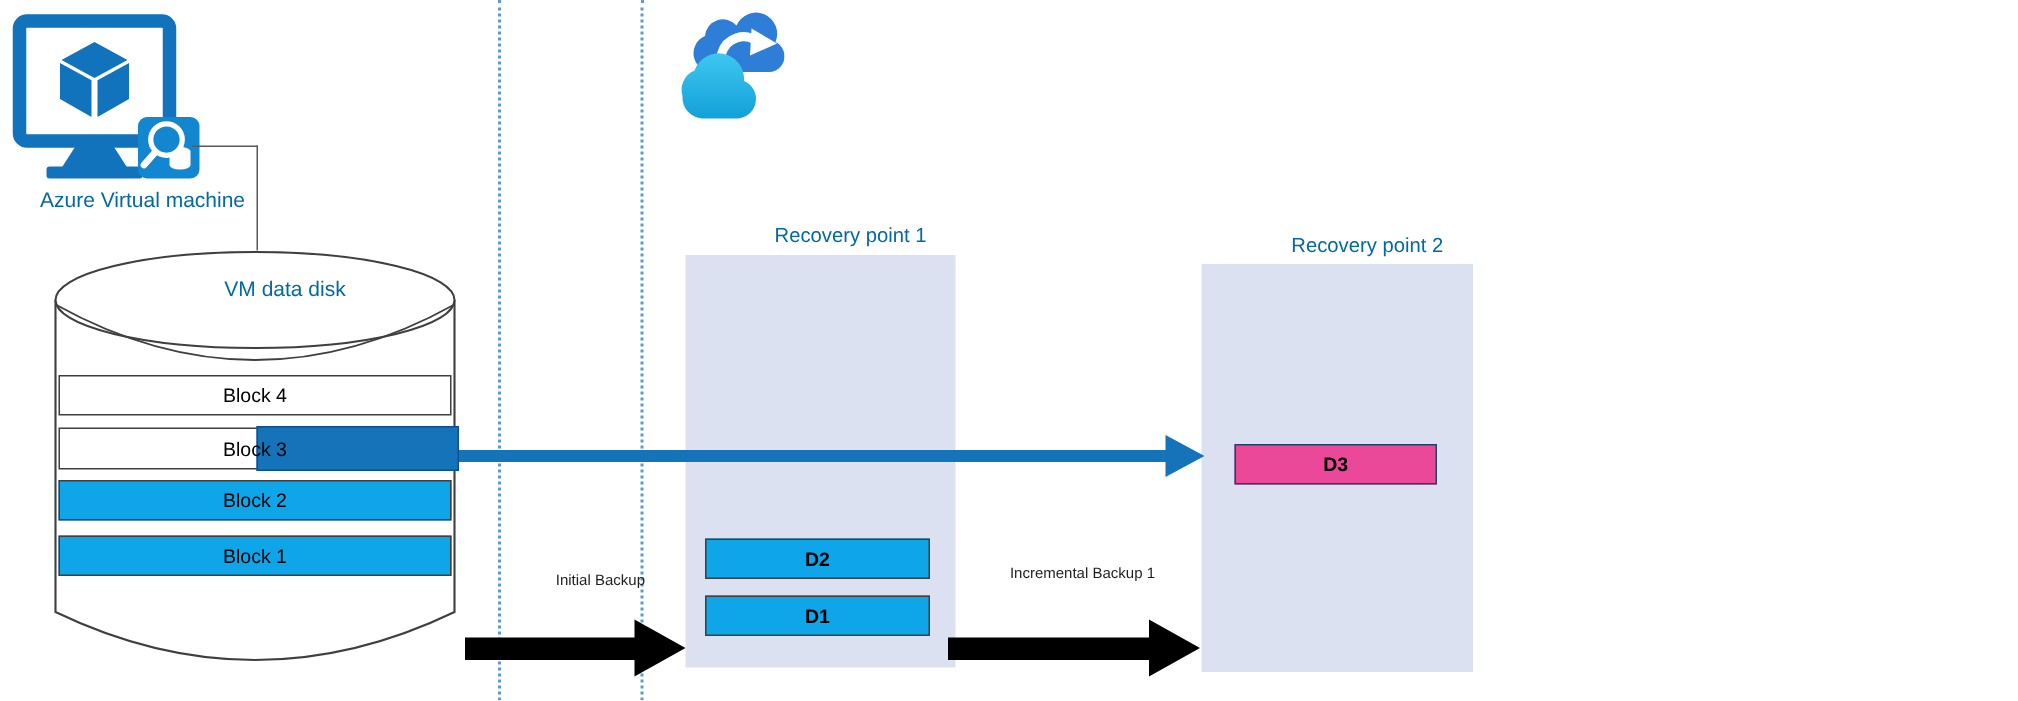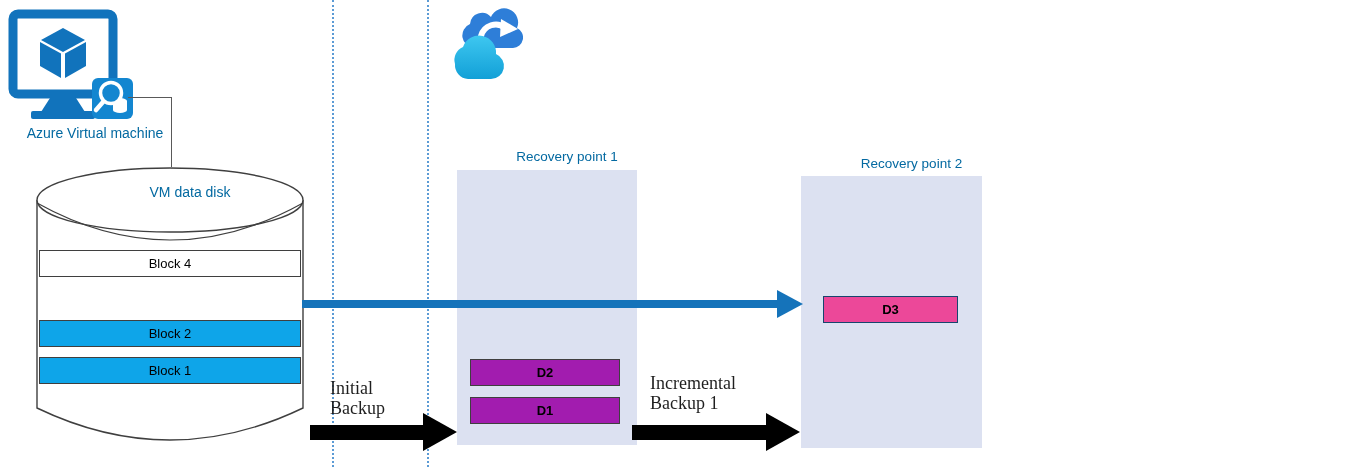--- a/index.html
+++ b/index.html
@@ -23,31 +23,31 @@
   }
   .block.yellow{background:#0ea5e9;}
   .block3-overlay{
     position:absolute;left:131px;top:-2px;width:133px;height:28px;
     background:#1573BA;border:1px solid #0B4F8F;z-index:1;
   }
   .block .btxt{position:relative;z-index:2;}
   
   .rp-rect{background:#DCE1F1;}
   .dbox{
-    width:148px;height:25px;border:1.5px solid #3f3f3f;background:#a21caf;
+    width:148px;height:25px;border:1.5px solid #3f3f3f;background:#0ea5e9;
     display:flex;align-items:center;justify-content:center;
     font-weight:bold;font-size:13px;color:#000;
   }
   .dbox.blue{background:#ec4899;border-color:#17456E;width:133px;}
   
   .arr-shaft-black{height:15px;background:#000;}
   .arr-head-black{width:0;height:0;border-top:19px solid transparent;border-bottom:19px solid transparent;border-left:34px solid #000;}
   .arr-shaft-blue{height:8px;background:#1573BA;}
   .arr-head-blue{width:0;height:0;border-top:14px solid transparent;border-bottom:14px solid transparent;border-left:26px solid #1573BA;}
-  .backup-lbl{font-size:18px;line-height:20px;color:#1f1f1f;text-align:left;font-family:Liberation Serif, serif;}
+  .backup-lbl{font-size:10px;line-height:20px;color:#1f1f1f;text-align:right;}
 </style>
 </head>
 <body>
 
 <div id="canvas">
 
   <svg class="abs" style="left:8px;top:8px;" width="128" height="114" viewBox="0 0 128 114">
     <rect x="5" y="6" width="100" height="80" rx="5" fill="#ffffff" stroke="#1173BC" stroke-width="9"></rect>
     <polygon points="55,20 77,32 55,44 33,32" fill="#1173BC"></polygon>
     <polygon points="32,34 53,45.5 53,70 32,58" fill="#1173BC"></polygon>
@@ -93,20 +93,24 @@
 
   <div class="abs rp-rect" style="left:457px;top:170px;width:180px;height:275px;"></div>
   <div class="abs rp-rect" style="left:801px;top:176px;width:181px;height:272px;"></div>
 
   <div class="abs arr-shaft-blue" style="left:302px;top:300px;width:477px;"></div>
   <div class="abs arr-head-blue" style="left:777px;top:290px;"></div>
 
   <div class="abs block" style="top:250px;">
     <span class="btxt">Block 4</span>
   </div>
+  <div class="abs block" style="top:285px;height:26px;">
+    <span class="block3-overlay"></span>
+    <span class="btxt">Block 3</span>
+  </div>
   <div class="abs block yellow" style="top:320px;">
     <span class="btxt">Block 2</span>
   </div>
   <div class="abs block yellow" style="top:357px;">
     <span class="btxt">Block 1</span>
   </div>
 
   <div class="abs lbl center" style="left:457px;top:148px;width:180px;">Recovery point 1</div>
   <div class="abs lbl center" style="left:801px;top:155px;width:181px;">Recovery point 2</div>
 

